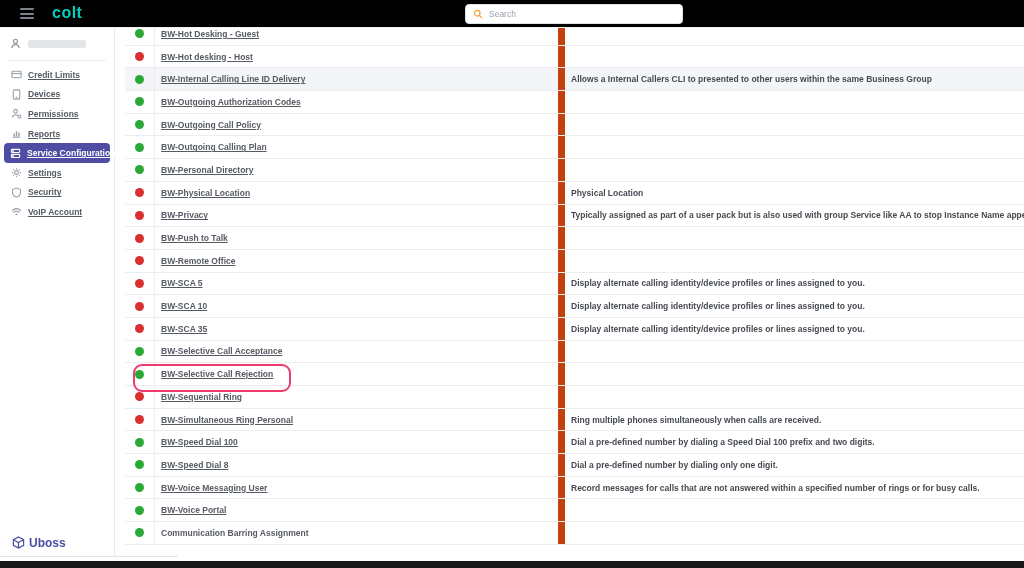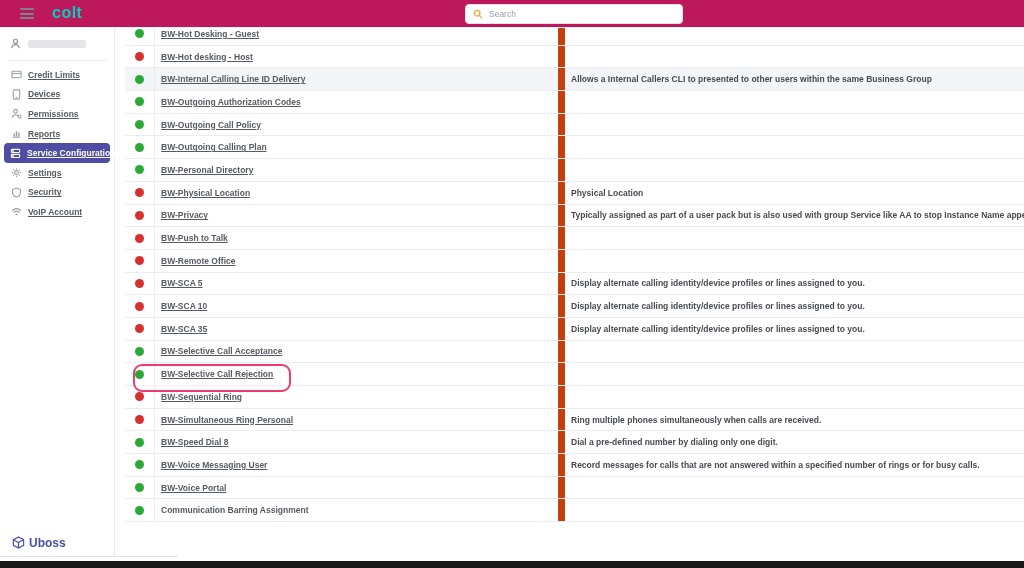--- a/index.html
+++ b/index.html
@@ -2,21 +2,21 @@
 <html><head>
 <meta charset="utf-8">
 <style>
   * { margin:0; padding:0; box-sizing:border-box; }
   html,body { width:1024px; height:568px; overflow:hidden; background:#fff;
               font-family:"Liberation Sans", sans-serif; }
   .stage { position:relative; width:1024px; height:568px; background:#fff; }
 
   
   .topbar { position:absolute; left:0; top:0; width:1024px; height:28px;
-            background:#be185d; border-bottom:1px solid #f0f1f4; z-index:5; }
+            background:#000000; border-bottom:1px solid #f0f1f4; z-index:5; }
   .hamburger { position:absolute; left:20px; top:8px; width:14px; height:11px;
                cursor:pointer; }
   .hamburger span { display:block; height:2px; background:#7d838c; margin-bottom:2.5px; border-radius:1px; }
   .colt-logo { position:absolute; left:52px; top:4px; font-size:16px; font-weight:800;
                color:#00d0c0; letter-spacing:0.5px; }
   .search-box { position:absolute; left:465px; top:4px; width:218px; height:20px;
                 border:1px solid #dfe3ea; border-radius:4px; background:#fff;
                 display:flex; align-items:center; padding:0 7px; }
   .search-box svg { flex:0 0 auto; margin-right:6px; }
   .search-box input { border:none; outline:none; flex:1; font-size:8.5px; color:#454a52;
@@ -383,20 +383,29 @@
         <div class="trow red">
           <div class="cell-dot">
             <span class="dot"></span>
           </div>
           <div class="cell-name">
             <a>BW-Simultaneous Ring Personal</a>
           </div>
           <div class="cell-desc">Ring multiple phones simultaneously when calls are received.</div>
         </div>
 
+        <div class="trow green">
+          <div class="cell-dot">
+            <span class="dot"></span>
+          </div>
+          <div class="cell-name">
+            <a>BW-Speed Dial 100</a>
+          </div>
+          <div class="cell-desc">Dial a pre-defined number by dialing a Speed Dial 100 prefix and two digits.</div>
+        </div>
 
         <div class="trow green">
           <div class="cell-dot">
             <span class="dot"></span>
           </div>
           <div class="cell-name">
             <a>BW-Speed Dial 8</a>
           </div>
           <div class="cell-desc">Dial a pre-defined number by dialing only one digit.</div>
         </div>

